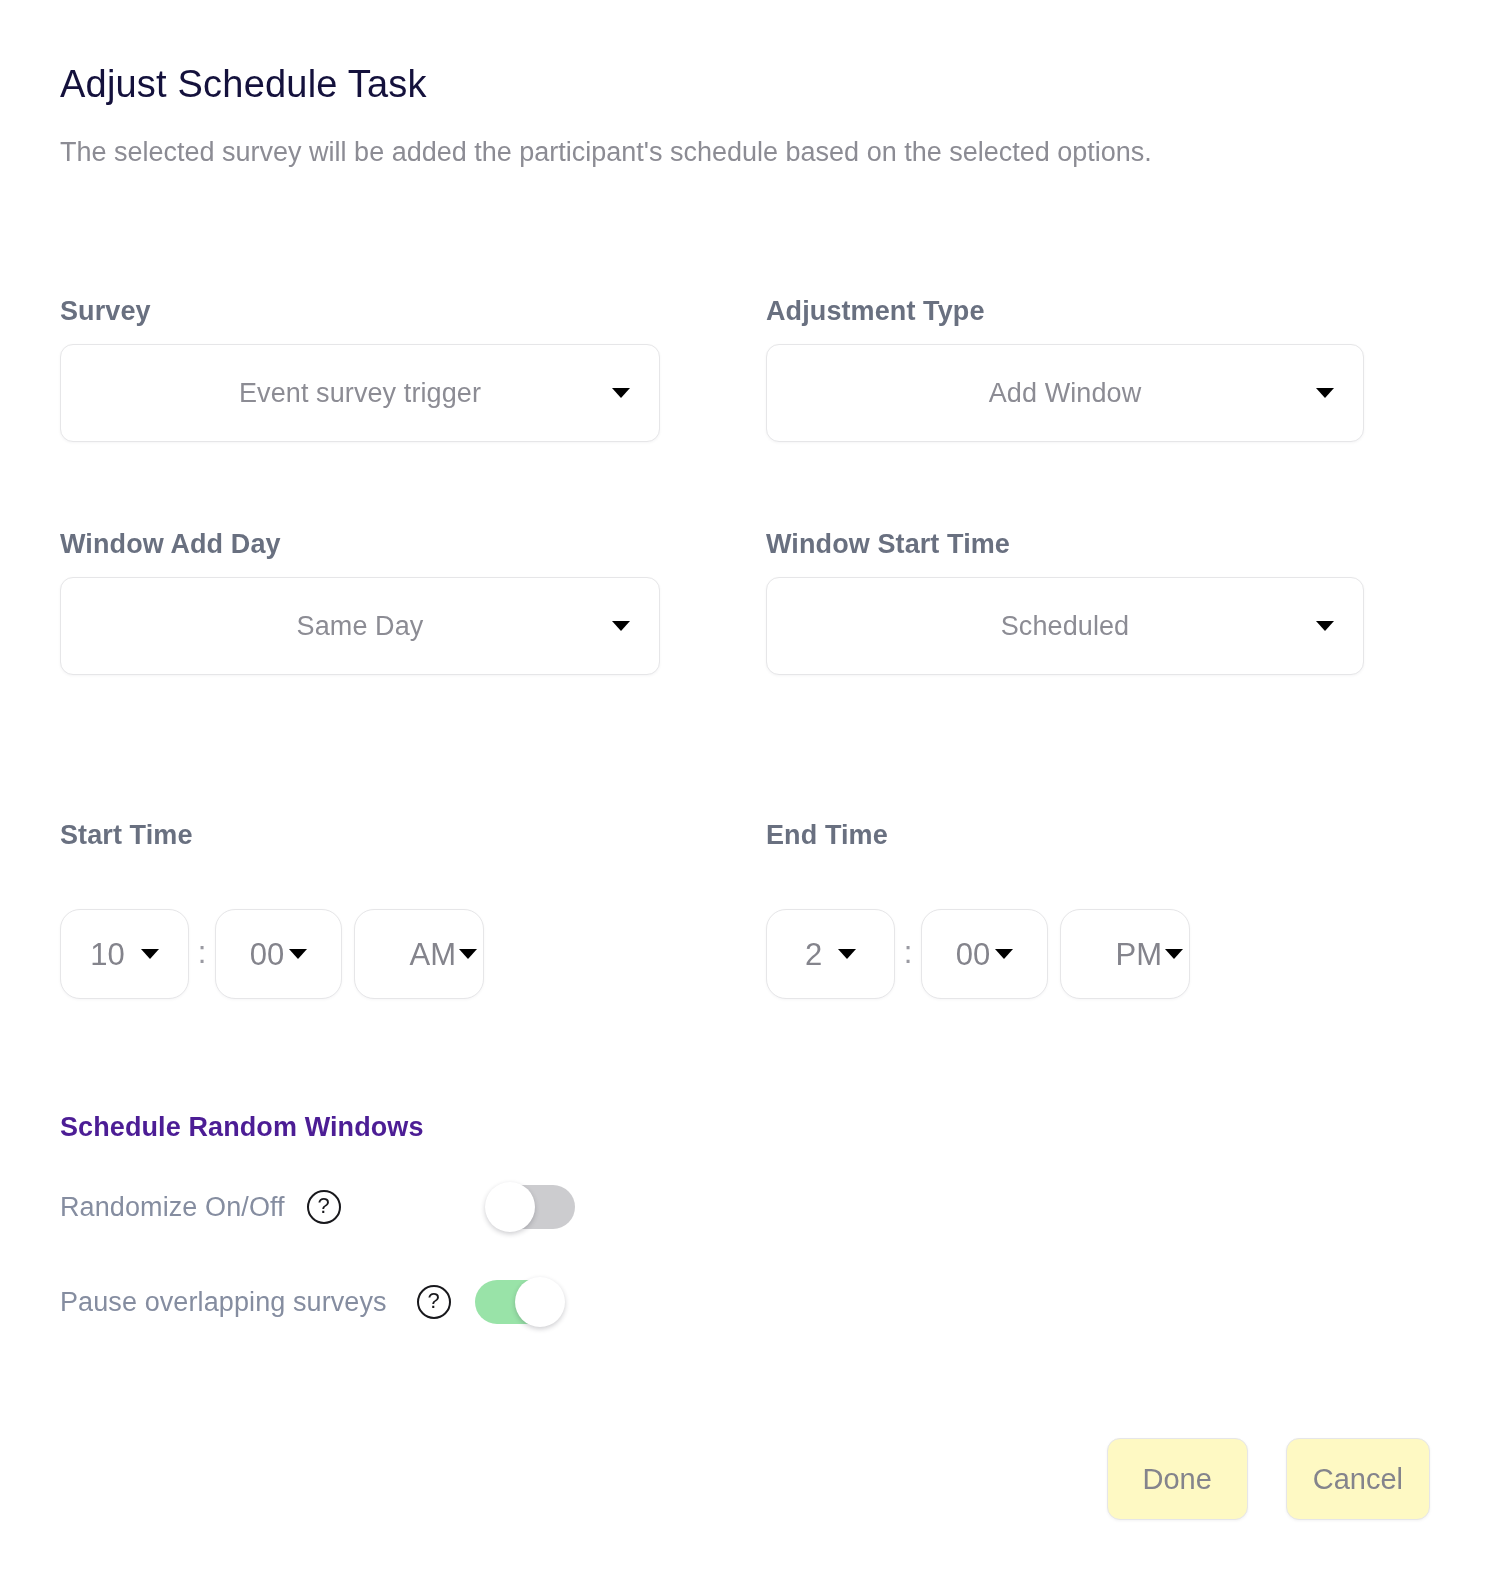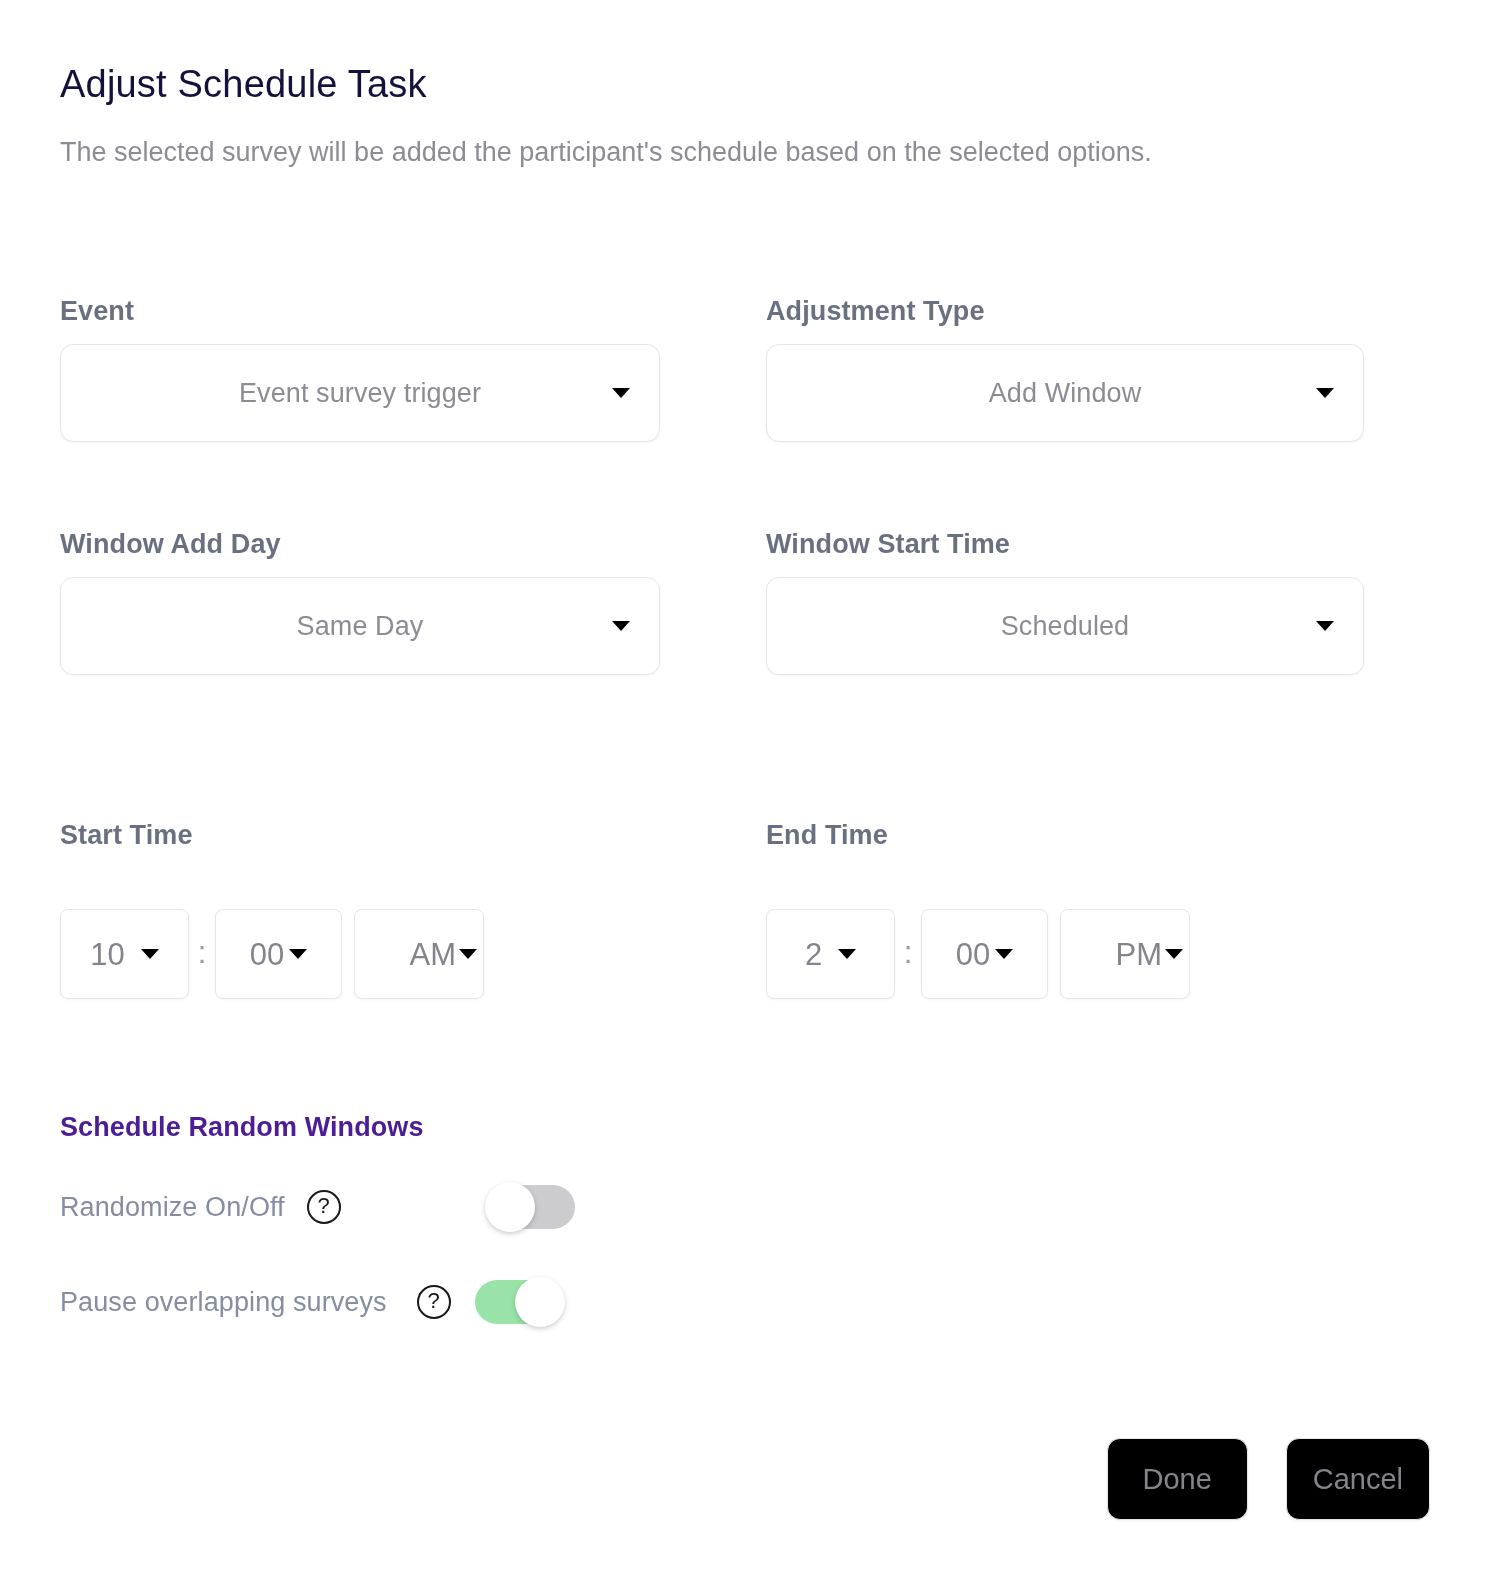--- a/index.html
+++ b/index.html
@@ -95,21 +95,21 @@
     display: flex;
     align-items: center;
     margin-top: 58px;
   }
 
   .time-box {
     position: relative;
     height: 90px;
     background: #ffffff;
     border: 1.5px solid #e6e6e8;
-    border-radius: 8px;
+    border-radius: 20px;
     box-shadow: 0 1px 3px rgba(20, 20, 40, 0.04);
     display: flex;
     align-items: center;
     justify-content: center;
     cursor: pointer;
     padding: 0 6px;
   }
   .time-box.hour   { width: 129px; }
   .time-box.minute { width: 127px; }
   .time-box.period { width: 130px; justify-content: flex-end; }
@@ -212,21 +212,21 @@
     right: 58px;
     bottom: 62px;
     display: flex;
     gap: 38px;
   }
 
   .btn {
     min-width: 141px;
     height: 82px;
     padding: 9px 26px;
-    background: #000000;
+    background: #fef9c3;
     border: 1.5px solid #e6e6e8;
     border-radius: 13px;
     box-shadow: 0 1px 3px rgba(20, 20, 40, 0.05);
     font-family: "Liberation Sans", sans-serif;
     font-size: 29px;
     color: #84848c;
     cursor: pointer;
     display: flex;
     align-items: center;
     justify-content: center;
@@ -234,21 +234,21 @@
 </style>
 </head>
 <body>
 
 <div class="dialog">
 
   <h1 class="dialog-title">Adjust Schedule Task</h1>
   <p class="dialog-subtitle">The selected survey will be added the participant's schedule based on the selected options.</p>
 
   <div class="field-group col-left" style="top:296px;">
-    <div class="field-label">Event</div>
+    <div class="field-label">Survey</div>
     <div class="select-box">
       <span class="select-value">Event survey trigger</span>
       <span class="caret"></span>
     </div>
   </div>
 
   <div class="field-group col-right" style="top:296px;">
     <div class="field-label">Adjustment Type</div>
     <div class="select-box">
       <span class="select-value">Add Window</span>

